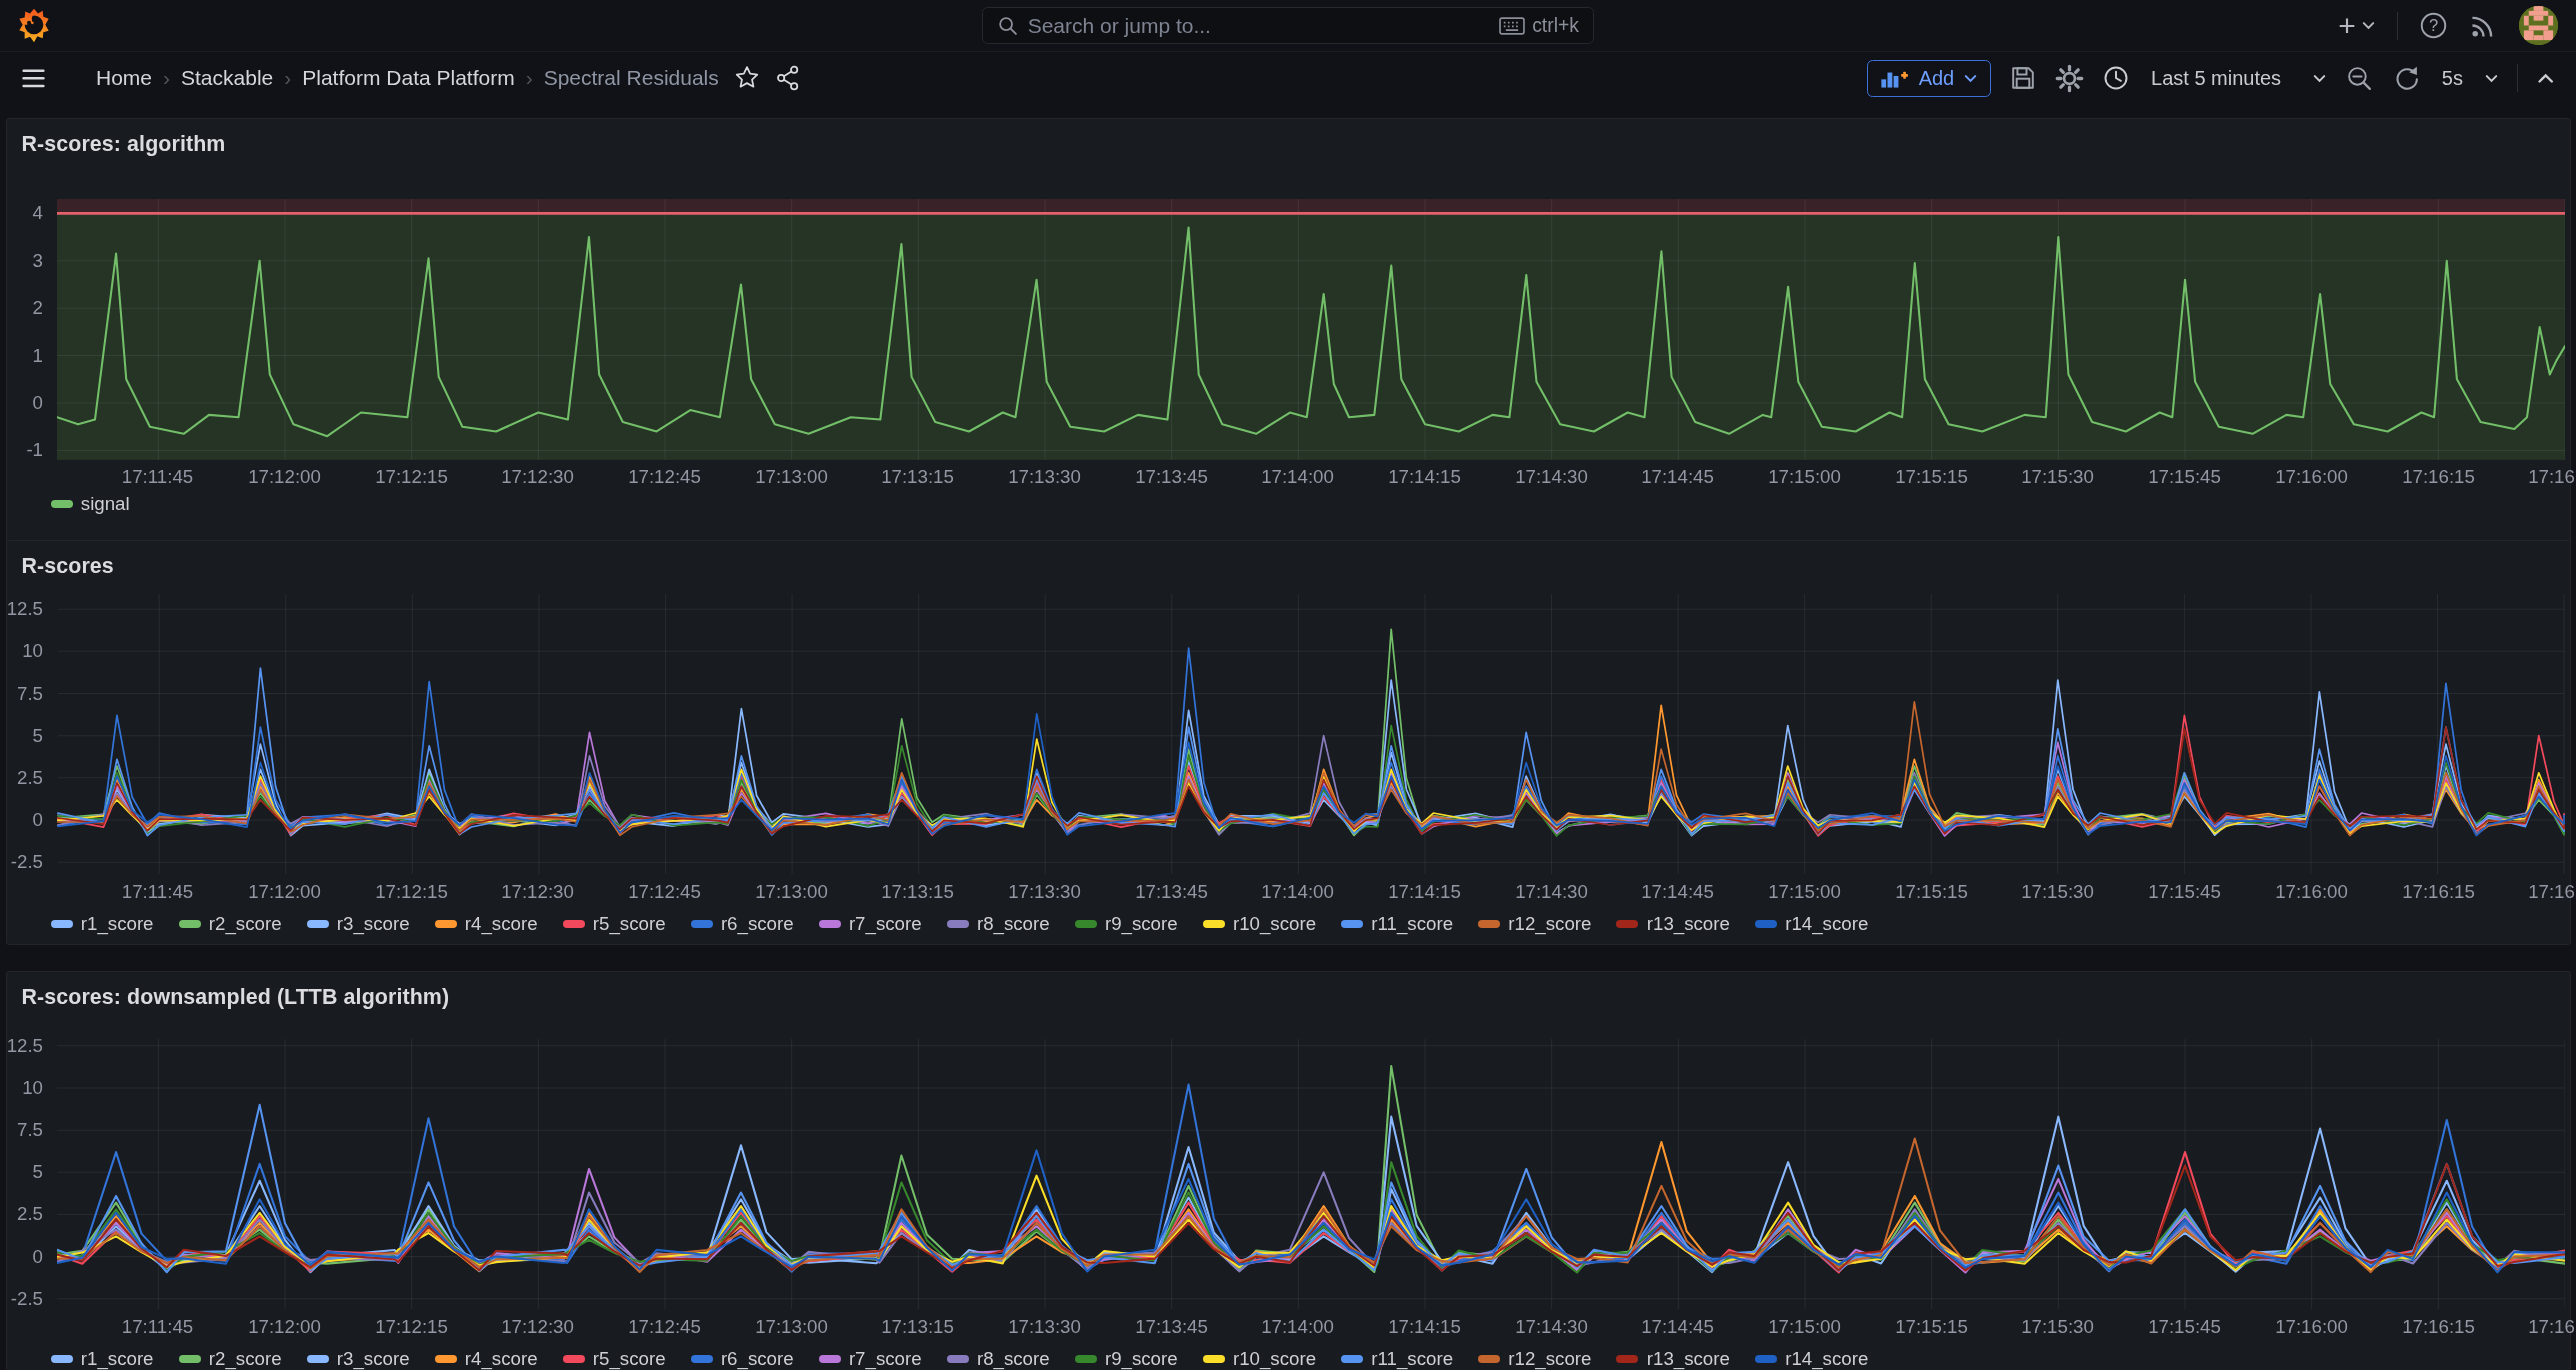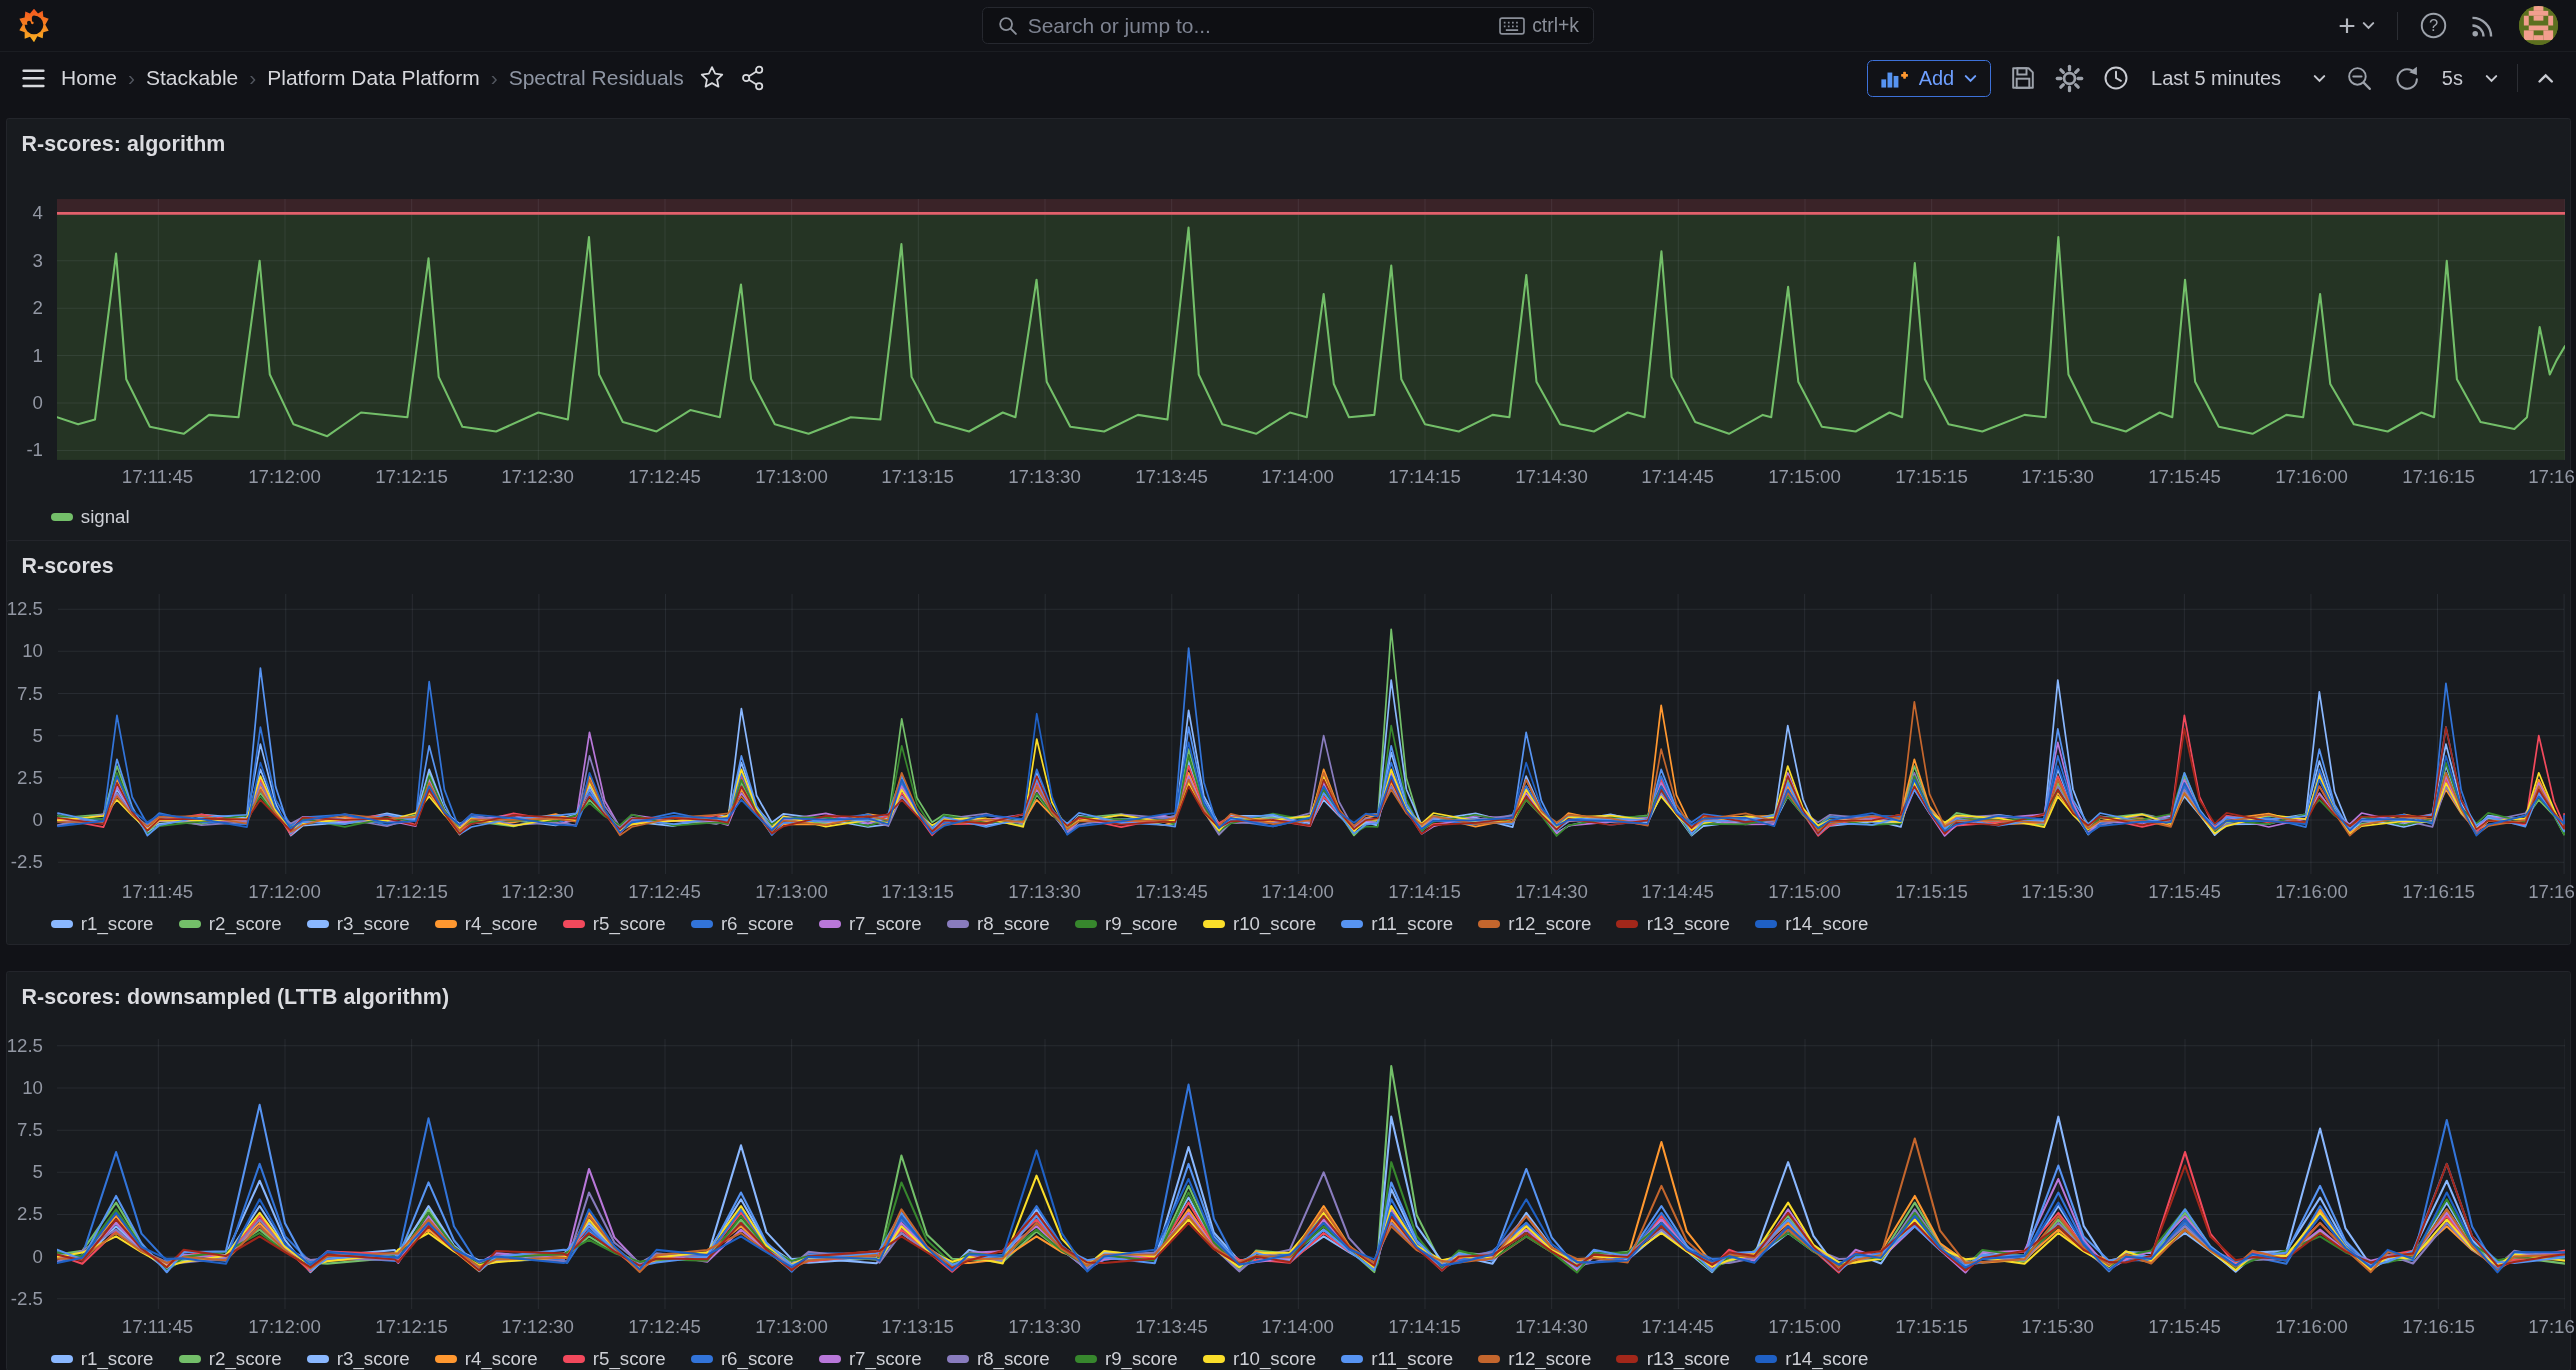--- a/index.html
+++ b/index.html
@@ -20,21 +20,21 @@
   .top-right { margin-left:auto; display:flex; align-items:center; gap:21px; }
   .icon-btn { background:none; border:none; cursor:pointer; color:#9da2ab;
               display:flex; align-items:center; gap:5.5px; }
   .vdivider { width:0.7px; height:28px; background:#2c2e34; }
   .avatar { width:39px; height:39px; border-radius:50%; overflow:hidden; background:#5c701f; cursor:pointer; }
 
   
   .toolbar { position:absolute; left:0; top:51px; width:2576px; height:53px;
              background:#111217; border-top:0.7px solid #1b1d22; display:flex;
              align-items:center; padding:0 21px; gap:15px; }
-  .crumbs { display:flex; align-items:center; gap:11px; font-size:21px; }
+  .crumbs { display:flex; align-items:center; gap:11px; font-size:21px;margin-left:35px; }
   .crumb { color:#d5d6db; cursor:pointer; }
   .crumb.current { color:#8e95a3; cursor:default; }
   .crumb-sep { color:#52565f; font-size:21px; }
   .tb-right { margin-left:auto; display:flex; align-items:center; gap:18px; }
   .add-btn { display:flex; align-items:center; gap:8.3px; height:37px; padding:0 12.5px;
              background:transparent; border:0.7px solid #3d71d9; border-radius:5.5px;
              color:#6e9fff; font-size:20px; cursor:pointer; font-family:"Liberation Sans",sans-serif; }
   .time-btn,.refresh-group { display:flex; align-items:center; gap:21px; color:#c9cbd2;
              font-size:20px; background:none; border:none; cursor:pointer;
              font-family:"Liberation Sans",sans-serif; }
@@ -55,21 +55,21 @@
   .p1 .ylabels { top:80px; height:261px; }
   .p2 .ylabels { top:53px;  height:280px; }
   .p3 .ylabels { top:67px;  height:270px; }
   .ylabel { position:absolute; right:5.5px; transform:translateY(-50%);
             font-size:18.7px; color:#9297a3; }
   .xlabels { position:absolute; left:50px; width:2508px; height:23.5px; }
   .p1 .xlabels { top:347px; } .p2 .xlabels { top:340px; } .p3 .xlabels { top:344px; }
   .xlabel { position:absolute; transform:translateX(-50%); font-size:18.7px; color:#9297a3; white-space:nowrap; }
   .legend { position:absolute; left:44px; right:14px; display:flex; align-items:center;
             gap:25px; overflow:hidden; }
-  .p1 .legend { top:387px;align-items:center; } .p2 .legend { top:372px; } .p3 .legend { top:376px; }
+  .p1 .legend { top:374px;align-items:center; } .p2 .legend { top:372px; } .p3 .legend { top:376px; }
   .legend-item { display:flex; align-items:center; gap:8.3px; cursor:pointer; white-space:nowrap; }
   .swatch { width:22px; height:7.6px; border-radius:4.2px; }
   .legend-name { font-size:18.7px; color:#ced0d6; }
   svg.chart { position:absolute; left:0; top:0; }
 </style>
 </head>
 <body>
 
 <div class="topbar">
   <svg class="logo" viewBox="0 0 48 52">

